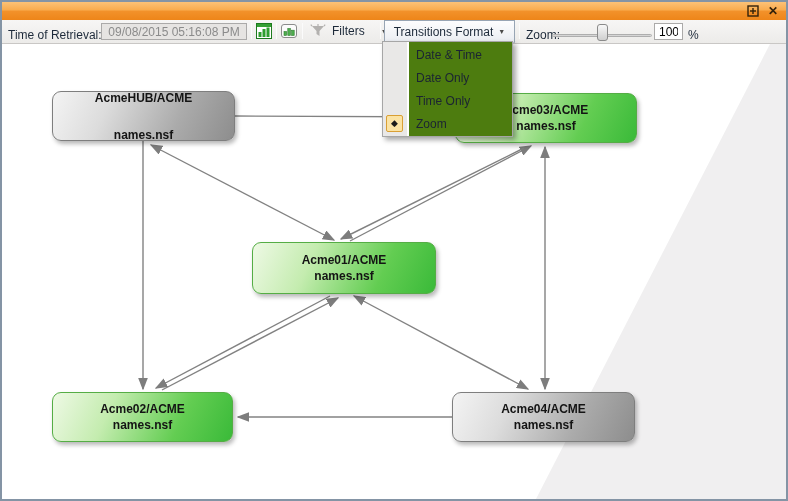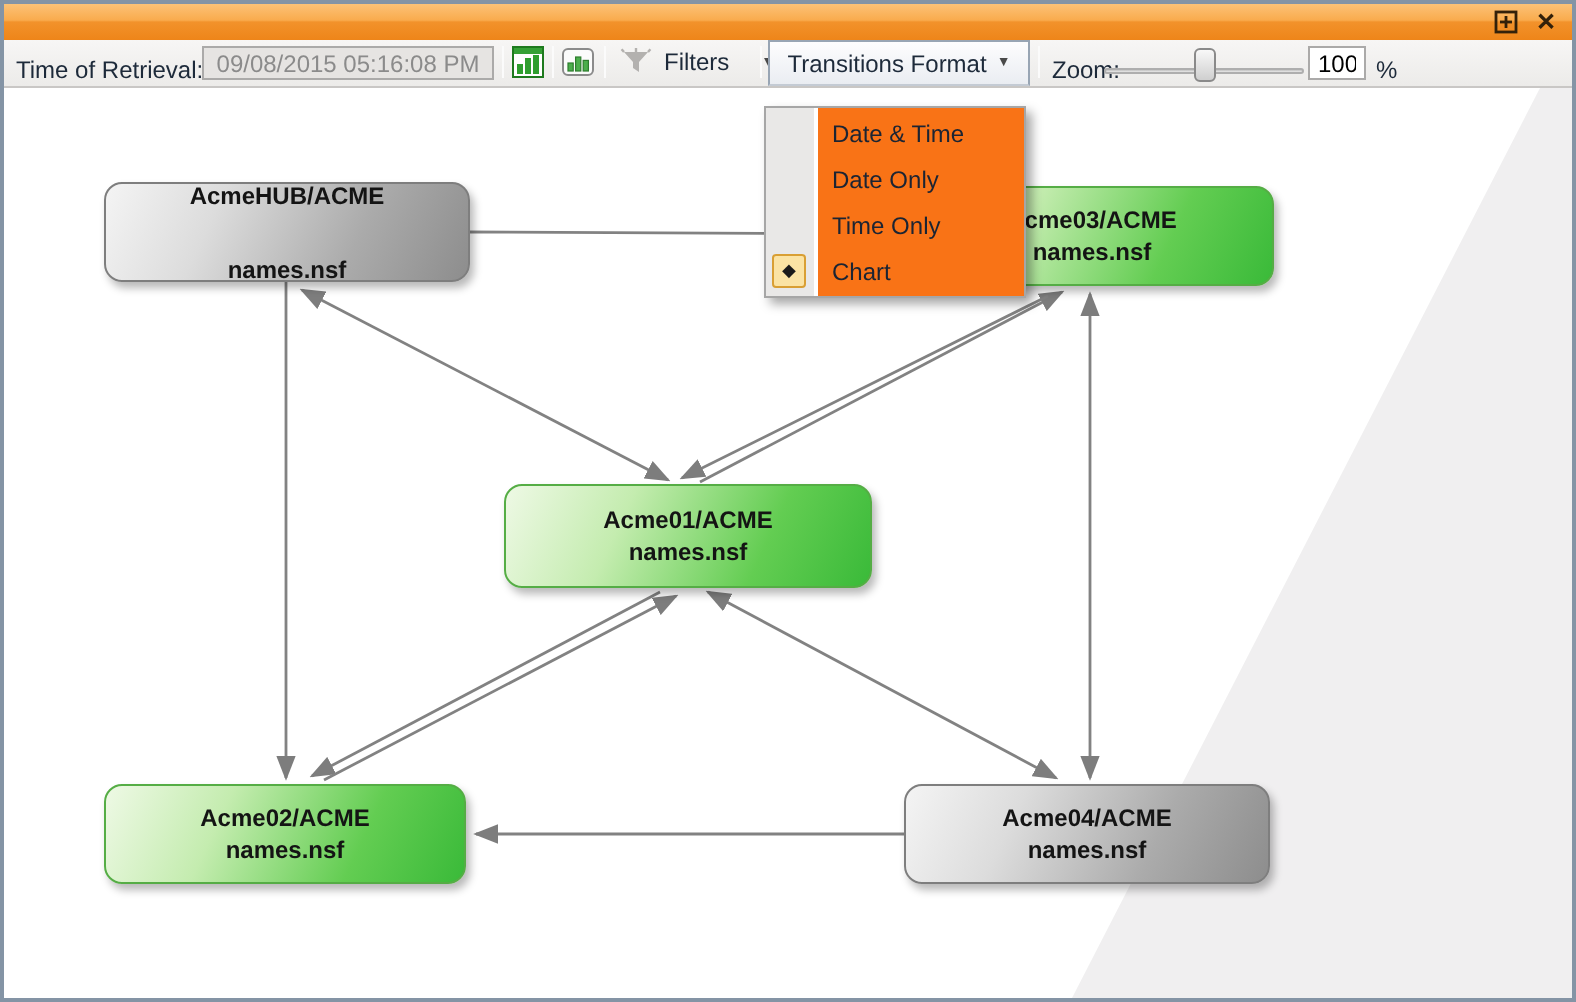--- a/index.html
+++ b/index.html
@@ -73,22 +73,22 @@
     background:linear-gradient(115deg,#f4f4f4 0%,#dcdcdc 30%,#ababab 68%,#8d8d8d 100%);
     border:1px solid #7e7e7e;
   }
   .node.green{
     background:linear-gradient(115deg,#eef9e5 0%,#c4ecaf 32%,#63cd52 70%,#3aba39 100%);
     border:1px solid #55ad45;
   }
   
   .menu{
     position:absolute;left:382px;top:41px;width:131px;padding:1px 0;
-    background:#f97316;border:1px solid #a6a6a6;
-    box-shadow:3px 3px 5px rgba(0,0,0,0.35);z-index:50;margin-top:12px;
+    background:#4d7c0f;border:1px solid #a6a6a6;
+    box-shadow:3px 3px 5px rgba(0,0,0,0.35);z-index:50;
   }
   .menu::before{
     content:"";position:absolute;left:0;top:0;bottom:0;width:24px;
     background:#e9e8e7;border-right:2px solid #ffffff;
   }
   .menu-item{
     position:relative;height:23px;display:flex;align-items:center;
     padding-left:33px;font-size:12px;color:#1b2433;white-space:nowrap;
   }
   .bullet-box{
@@ -221,17 +221,17 @@
       <span>Date &amp; Time</span>
     </div>
     <div class="menu-item">
       <span>Date Only</span>
     </div>
     <div class="menu-item">
       <span>Time Only</span>
     </div>
     <div class="menu-item">
       <span class="bullet-box">◆</span>
-      <span>Chart</span>
+      <span>Zoom</span>
     </div>
   </div>
 
 </div>
 
 </body></html>

